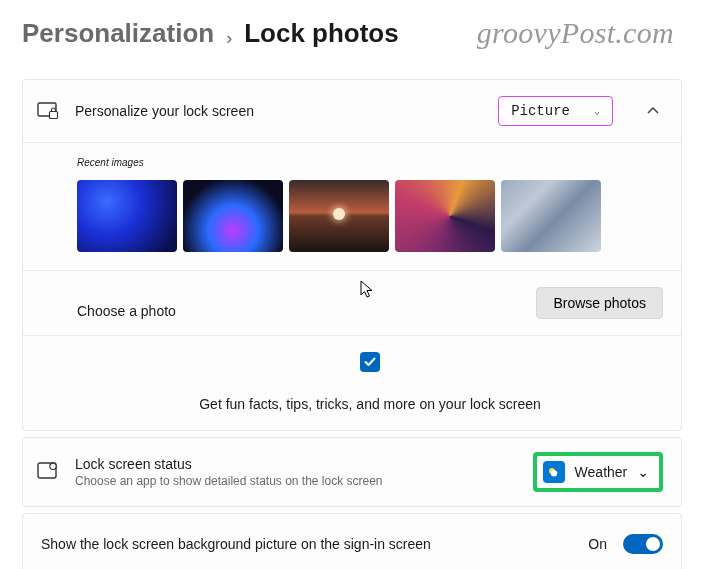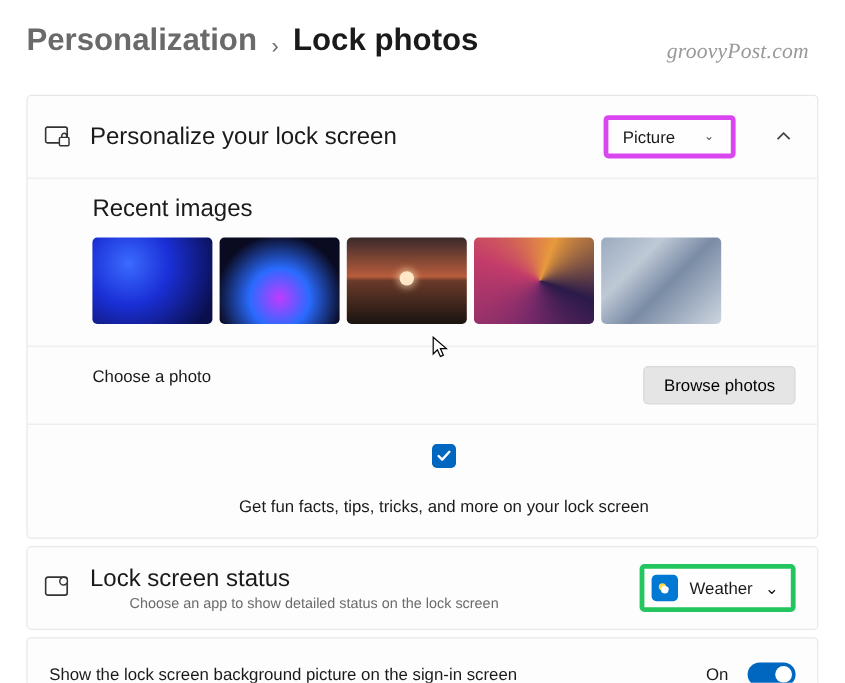--- a/index.html
+++ b/index.html
@@ -30,25 +30,25 @@
     font-size: 18px;
     color: #6a6a6a;
   }
   .breadcrumb-current {
     font-size: 26px;
     font-weight: 600;
     color: #1a1a1a;
   }
   .watermark {
     position: absolute;
-    top: 32px;
+    top: 16px;
     right: 30px;
     font-family: Georgia, serif;
     font-style: italic;
-    font-size: 18px;
+    font-size: 30px;
     color: #999;
     letter-spacing: 0.01em;
   }
 
   .card {
     border: 1px solid #e8e8e8;
     border-radius: 4px;
     background: #fdfdfd;
     margin-bottom: 6px;
   }
@@ -60,61 +60,62 @@
   }
   .card-icon {
     width: 22px;
     height: 22px;
     display: flex;
     align-items: center;
     justify-content: center;
     flex-shrink: 0;
   }
   .card-title {
-    font-size: 20px;
+    font-size: 14px;
     color: #1a1a1a;
     flex: 1;
   }
   .card-subtitle {
     font-size: 12px;
     color: #6a6a6a;
     margin-top: 2px;
-    margin-left: 33px;
   }
   .dropdown {
-    border: 4px solid #d946ef;
+    border: 1px solid #d946ef;
     border-radius: 4px;
     background: #fefefe;
     padding: 6px 12px;
     display: flex;
     align-items: center;
     gap: 24px;
     font-size: 14px;
     cursor: pointer;
     min-width: 110px;
+    font-family: Liberation Mono, monospace;
   }
   .dropdown .chev {
     font-size: 10px;
     color: #555;
   }
   .expand-chev {
     margin-left: 14px;
     font-size: 12px;
     color: #444;
     cursor: pointer;
     padding: 4px;
   }
   .divider { height: 1px; background: #eaeaea; }
   .section-body {
     padding: 14px 18px 18px 54px;
   }
   .section-label {
-    font-size: 20px;
+    font-size: 10px;
     color: #1a1a1a;
     margin-bottom: 12px;
+    font-style: italic;
   }
   .thumbs {
     display: flex;
     gap: 6px;
     position: relative;
   }
   .thumb {
     width: 100px;
     height: 72px;
     border-radius: 4px;
@@ -129,21 +130,21 @@
   .thumb5 { background: linear-gradient(135deg, #9aabbf 0%, #bfc9d6 30%, #7a8ba5 55%, #cdd6e0 100%); }
 
   .cursor {
     position: absolute;
     left: 360px;
     top: 280px;
     pointer-events: none;
   }
   .row-choose {
     display: flex;
-    align-items: flex-start;
+    align-items: flex-end;
     padding: 16px 18px 16px 54px;
     gap: 20px;
   }
   .row-choose .label { flex: 1; font-size: 14px; }
   .btn {
     border: 1px solid #d8d8d8;
     background: #e5e5e5;
     border-radius: 4px;
     padding: 7px 16px;
     font-size: 14px;

